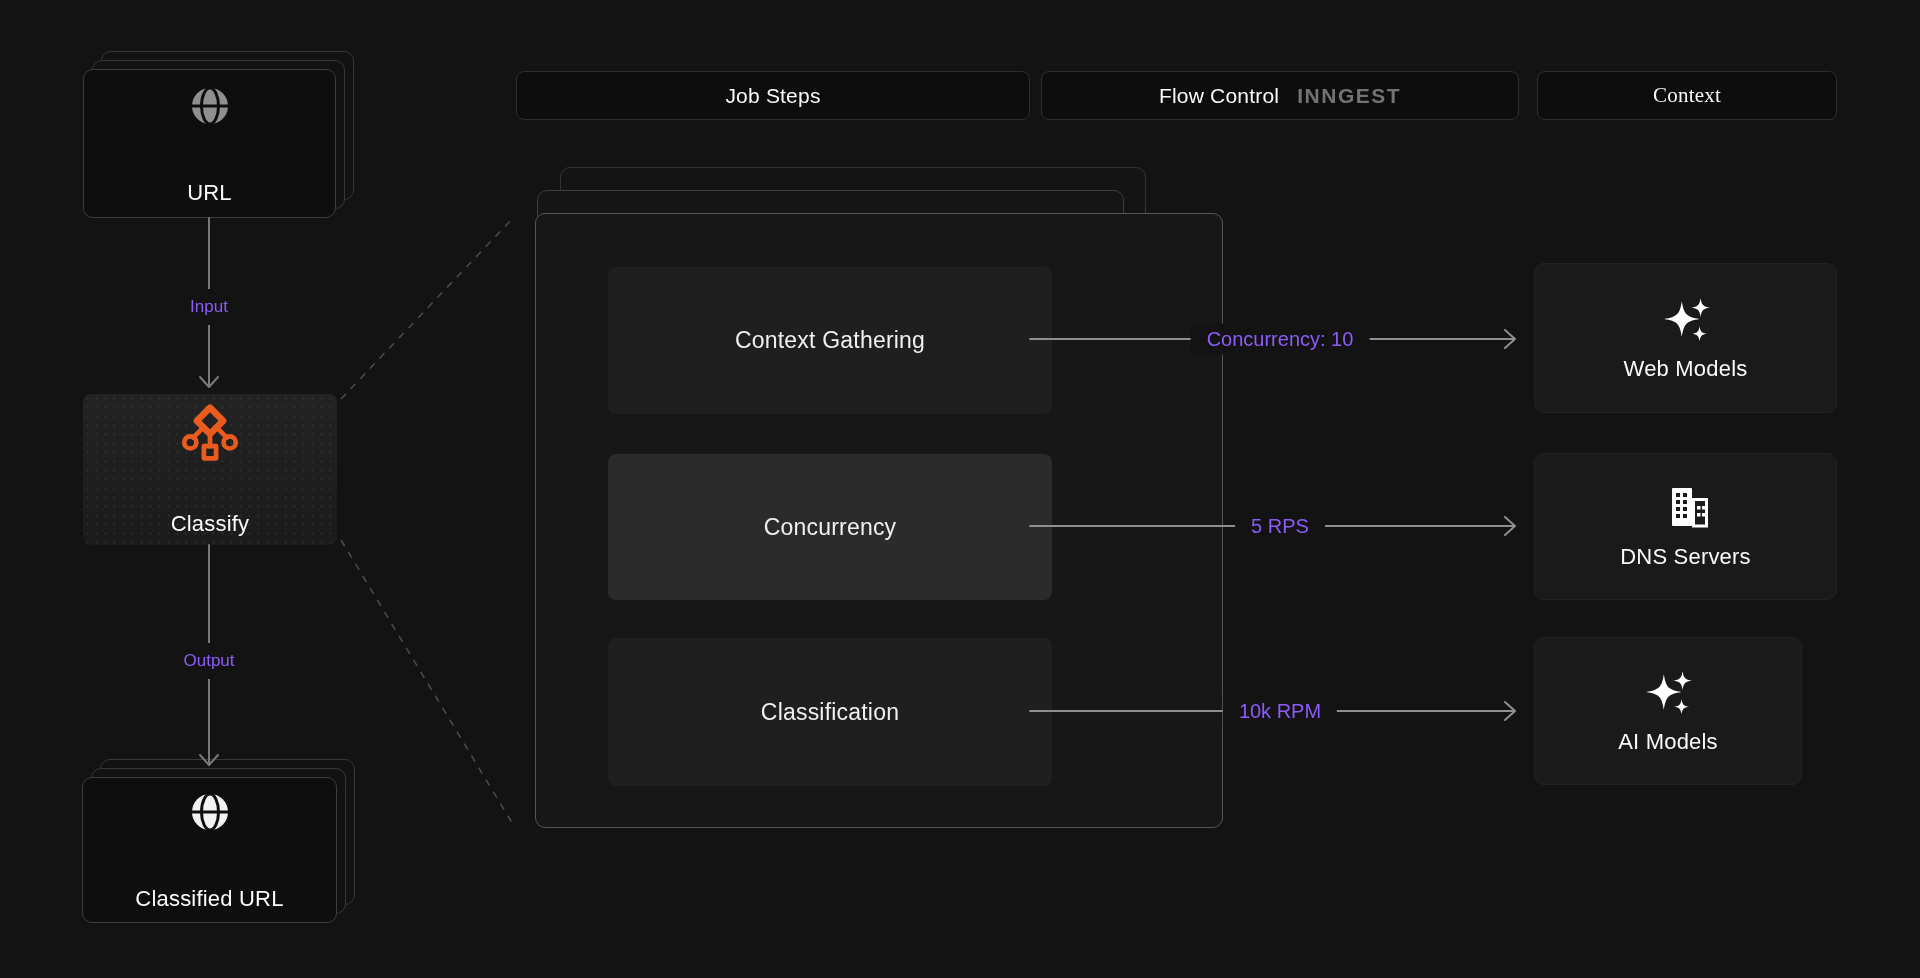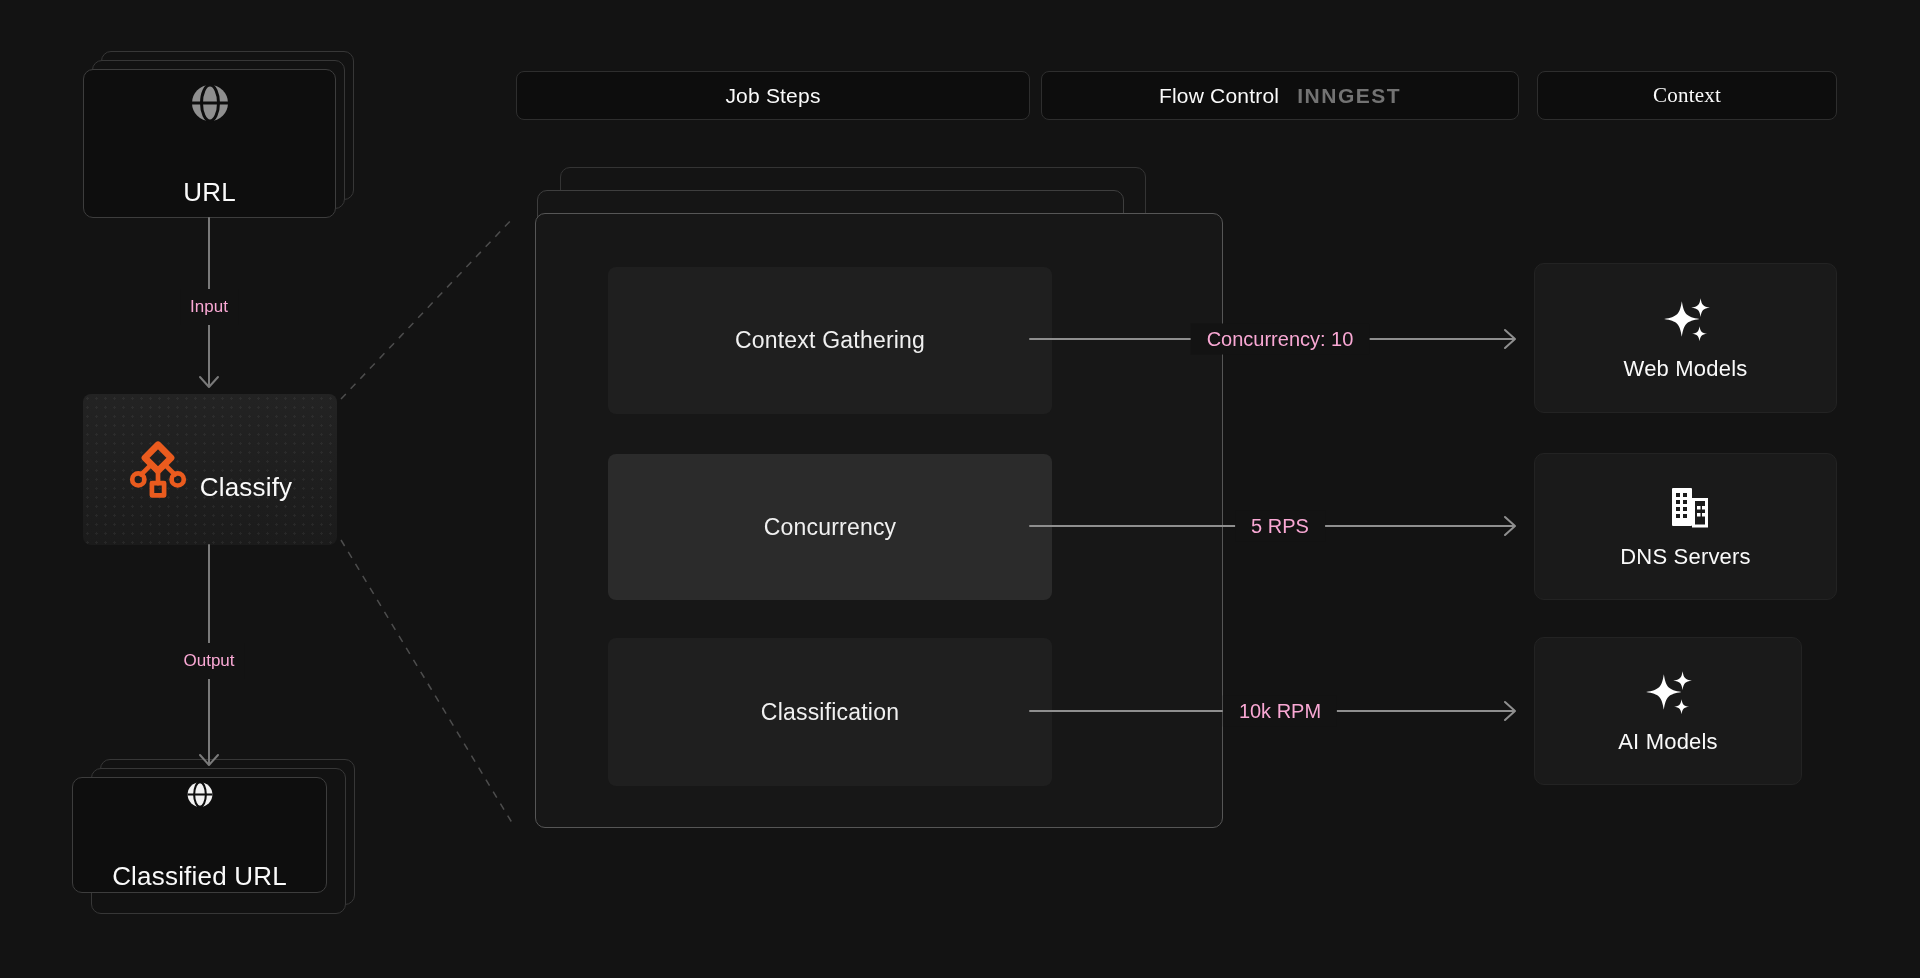--- a/index.html
+++ b/index.html
@@ -22,49 +22,49 @@
   }
   .logo{font-weight:800;font-size:21px;letter-spacing:1.5px;color:#737373;}
   
   .stack-layer{
     background:#121212;border:1px solid #373737;border-radius:10px;
   }
   .small-card{
     background:#0e0e0e;border:1px solid #3d3d3d;border-radius:10px;
     display:flex;flex-direction:column;align-items:center;justify-content:center;gap:14px;
   }
-  .small-card .label, .node-label{font-size:26px;color:#fafafa;letter-spacing:.2px;margin-top:36px;}
+  .small-card .label, .node-label{font-size:22px;color:#fafafa;letter-spacing:.2px;margin-top:36px;}
   
   .classify-card{
     background-image:radial-gradient(rgba(255,255,255,0.05) 1.1px, rgba(0,0,0,0) 1.2px),
                      linear-gradient(#232323,#1b1b1b);
     background-size:9px 9px,100% 100%;
     border-radius:8px;
-    display:flex;flex-direction:row;align-items:center;justify-content:center;gap:12px;
+    display:flex;flex-direction:column;align-items:center;justify-content:center;gap:12px;
   }
   
   .panel-back{background:#141414;border:1px solid #343434;border-radius:10px;}
   .panel-mid{background:#151515;border:1px solid #3e3e3e;border-radius:10px;}
   .panel-front{background:#171717;border:1px solid #565656;border-radius:10px;}
   .step-box{
     border-radius:8px;display:flex;align-items:center;justify-content:center;
     font-size:23px;color:#f0f0f0;letter-spacing:.2px;
   }
   .step-normal{background:#1f1f1f;}
   .step-highlight{background:#2b2b2b;}
   
   .context-card{
     background:#1a1a1a;border:1px solid #232323;border-radius:10px;
     display:flex;flex-direction:column;align-items:center;justify-content:center;gap:12px;
   }
   .context-card .label{font-size:22px;color:#fafafa;letter-spacing:.2px;}
   
   .edge-label{
     position:absolute;transform:translate(-50%,-50%);
-    background:#131313;color:#f9a8d4;white-space:nowrap;
+    background:#131313;color:#8b5cf6;white-space:nowrap;
   }
   .edge-label.flow{font-size:20px;padding:4px 16px;}
   .edge-label.io{font-size:17px;padding:8px 10px;}
   .overlay{position:absolute;left:0;top:0;pointer-events:none;}
 </style>
 </head>
 <body>
 
 <div class="canvas">
 
@@ -100,21 +100,21 @@
         <circle cx="11" cy="42" r="6.5" stroke-width="5"></circle>
         <circle cx="53" cy="42" r="6.5" stroke-width="5"></circle>
         <rect x="25.5" y="46" width="13" height="13" stroke-width="5"></rect>
       </g>
     </svg>
     <span class="node-label">Classify</span>
   </div>
 
   <div class="abs stack-layer" style="left:100px;top:759px;width:255px;height:146px;"></div>
   <div class="abs stack-layer" style="left:91px;top:768px;width:255px;height:146px;"></div>
-  <div class="abs small-card" style="left:72px;top:777px;width:255px;height:116px;">
+  <div class="abs small-card" style="left:82px;top:777px;width:255px;height:146px;">
     <svg width="48" height="48" viewBox="0 0 48 48">
       <circle cx="24" cy="24" r="18" fill="#f2f2f2"></circle>
       <ellipse cx="24" cy="24" rx="8.5" ry="18" fill="none" stroke="#0e0e0e" stroke-width="3"></ellipse>
       <line x1="6" y1="24" x2="42" y2="24" stroke="#0e0e0e" stroke-width="3"></line>
     </svg>
     <span class="label">Classified URL</span>
   </div>
 
   <div class="abs panel-back dots" style="left:560px;top:167px;width:586px;height:615px;"></div>
   <div class="abs panel-mid dots" style="left:537px;top:190px;width:587px;height:615px;"></div>

